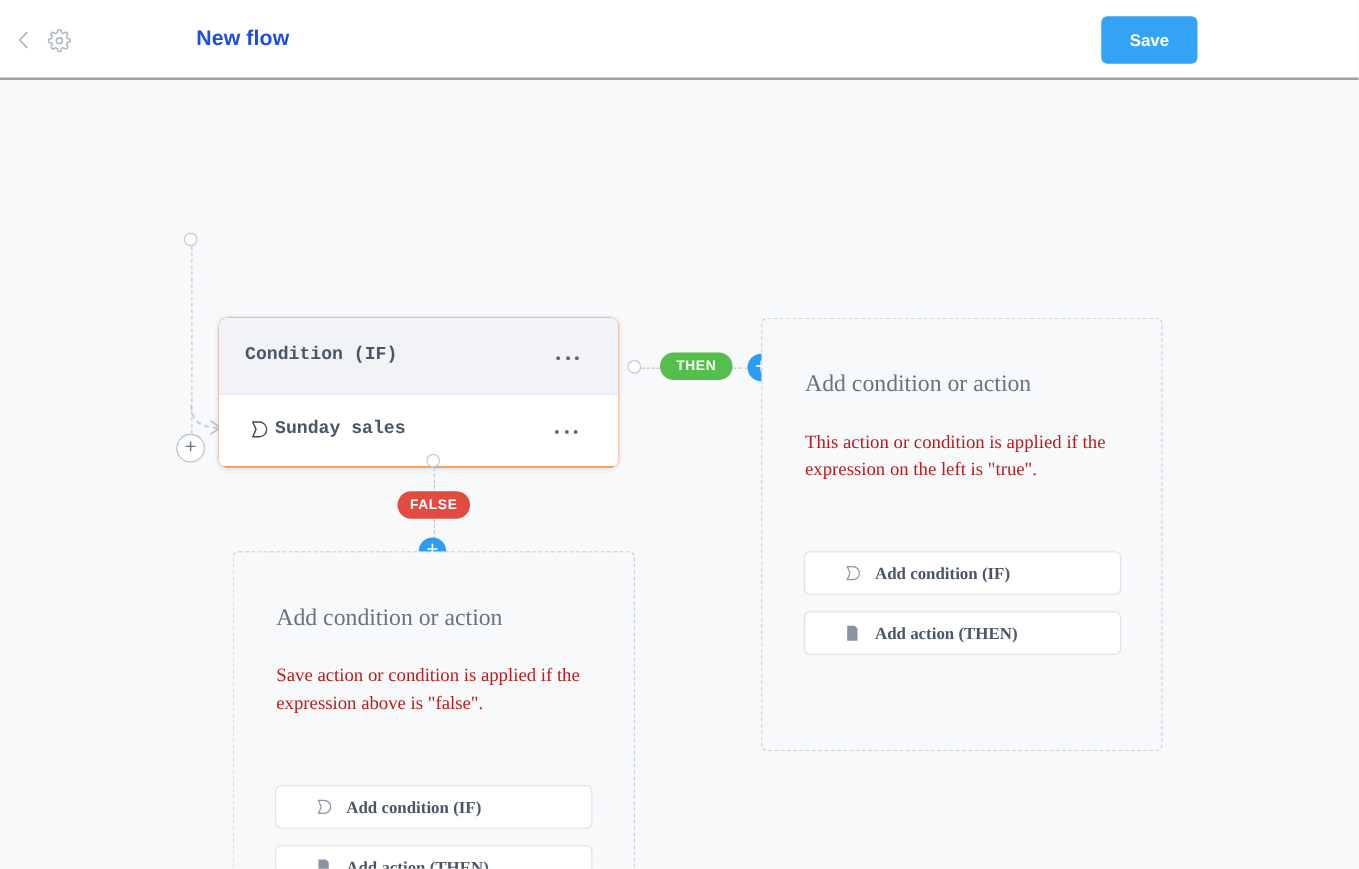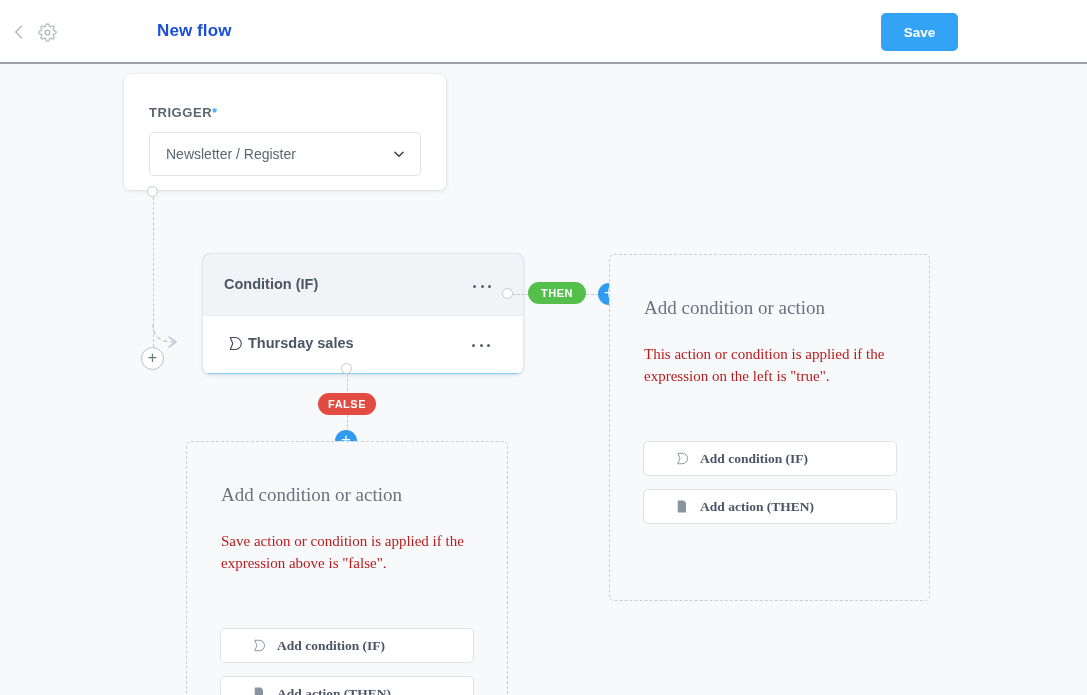--- a/index.html
+++ b/index.html
@@ -69,25 +69,26 @@
   .trigger-select-value {
     margin-left: 16px; font-size: 14px; color: #5b6673;
   }
   .chev-down {
     position: absolute; right: 14px; top: 50%; transform: translateY(-50%);
     width: 14px; height: 14px; color: #3b4450;
   }
 
   
   .cond-card {
-    position: absolute; left: 203px; top: 188px;
+    position: absolute; left: 175px; top: 188px;
     width: 320px; height: 120px;
-    background: #7dd3fc; border-radius: 7px;
+    background: #f97316; border-radius: 7px;
     box-shadow: 0 1px 4px rgba(60,70,90,.15), 0 0 0 1px rgba(60,70,90,.05);
     overflow: hidden;
+    font-family: Liberation Mono, monospace;
   }
   .cond-head {
     position: relative; height: 62px;
     background: #f1f3f6; border-bottom: 1px solid #e8ebef;
   }
   .cond-head-title {
     position: absolute; left: 21px; top: 22px;
     font-size: 14.5px; font-weight: bold; color: #4a5566;
   }
   .cond-row {
@@ -202,33 +203,20 @@
           <circle cx="12" cy="12" r="3"></circle>
           <path d="M19.4 15a1.65 1.65 0 0 0 .33 1.82l.06.06a2 2 0 1 1-2.83 2.83l-.06-.06a1.65 1.65 0 0 0-1.82-.33 1.65 1.65 0 0 0-1 1.51V21a2 2 0 0 1-4 0v-.09A1.65 1.65 0 0 0 9 19.4a1.65 1.65 0 0 0-1.82.33l-.06.06a2 2 0 1 1-2.83-2.83l.06-.06a1.65 1.65 0 0 0 .33-1.82 1.65 1.65 0 0 0-1.51-1H3a2 2 0 0 1 0-4h.09A1.65 1.65 0 0 0 4.6 9a1.65 1.65 0 0 0-.33-1.82l-.06-.06a2 2 0 1 1 2.83-2.83l.06.06A1.65 1.65 0 0 0 9 4.6a1.65 1.65 0 0 0 1-1.51V3a2 2 0 0 1 4 0v.09a1.65 1.65 0 0 0 1 1.51 1.65 1.65 0 0 0 1.82-.33l.06-.06a2 2 0 1 1 2.83 2.83l-.06.06A1.65 1.65 0 0 0 19.4 9c.14.35.4.64.73.84H21a2 2 0 0 1 0 4h-.09a1.65 1.65 0 0 0-1.51 1z"></path>
         </svg>
     </div>
     <div class="hdr-title">New flow</div>
     <button class="save-btn">Save</button>
   </div>
 
   <div class="canvas">
 
-    <div class="trigger-card">
-      <div class="trigger-label">
-        <span>TRIGGER</span><span class="req-star">*</span>
-      </div>
-      <div class="trigger-select">
-        <span class="trigger-select-value">Newsletter / Register</span>
-        <span class="chev-down">
-          <svg viewBox="0 0 24 24" width="14" height="14" fill="none" stroke="currentColor" stroke-width="2.6" stroke-linecap="round" stroke-linejoin="round">
-              <polyline points="5 9 12 16 19 9"></polyline>
-            </svg>
-        </span>
-      </div>
-    </div>
 
     <div class="node-circle" style="left:147px; top:120px;"></div>
     <div class="dash-v" style="left:152.5px; top:131px; height:150px;"></div>
     <div class="plus-gray" style="left:141px; top:281px;">
         <span>+</span>
       </div>
 
     <svg style="position:absolute; left:150px; top:250px; width:40px; height:40px; overflow:visible;">
       <path d="M3 8 C 3 22, 12 26, 24 26" fill="none" stroke="#c3cad3" stroke-width="1.4" stroke-dasharray="4 3"></path>
       <polyline points="19,21 26,26 19,31" fill="none" stroke="#c3cad3" stroke-width="1.6" stroke-linecap="round" stroke-linejoin="round"></polyline>
@@ -242,21 +230,21 @@
             <i></i>
             <i></i>
           </div>
       </div>
       <div class="cond-row">
         <span class="cond-row-icon">
           <svg viewBox="0 0 20 20" width="17" height="17" fill="none" stroke="currentColor" stroke-width="1.3" stroke-linejoin="round">
               <path d="M5 3 H11 A6 6 0 0 1 11 17 H5 L8 10 Z"></path>
             </svg>
         </span>
-        <span class="cond-row-label">Thursday sales</span>
+        <span class="cond-row-label">Sunday sales</span>
         <div class="dots dots-row">
             <i></i>
             <i></i>
             <i></i>
           </div>
       </div>
     </div>
 
     <div class="node-circle" style="left:502px; top:222px;"></div>
     <div class="dash-h" style="left:513px; top:227.5px; width:15px;"></div>

